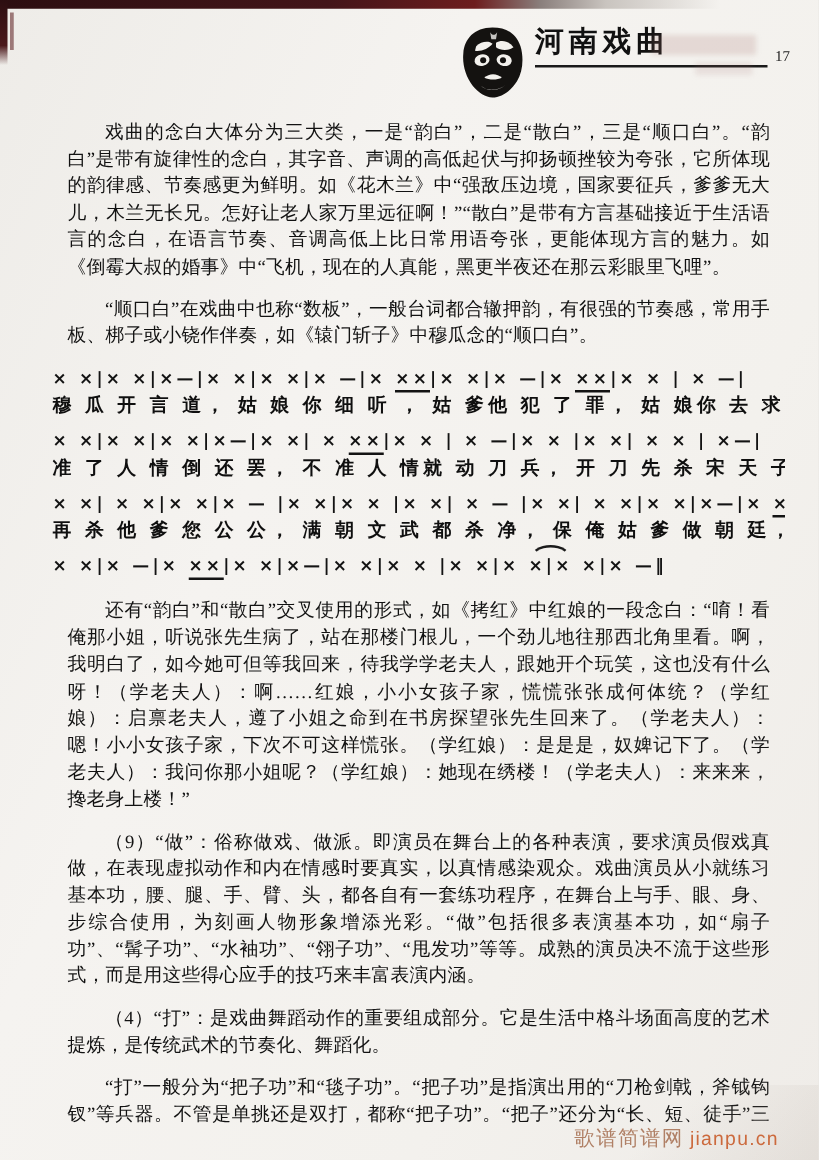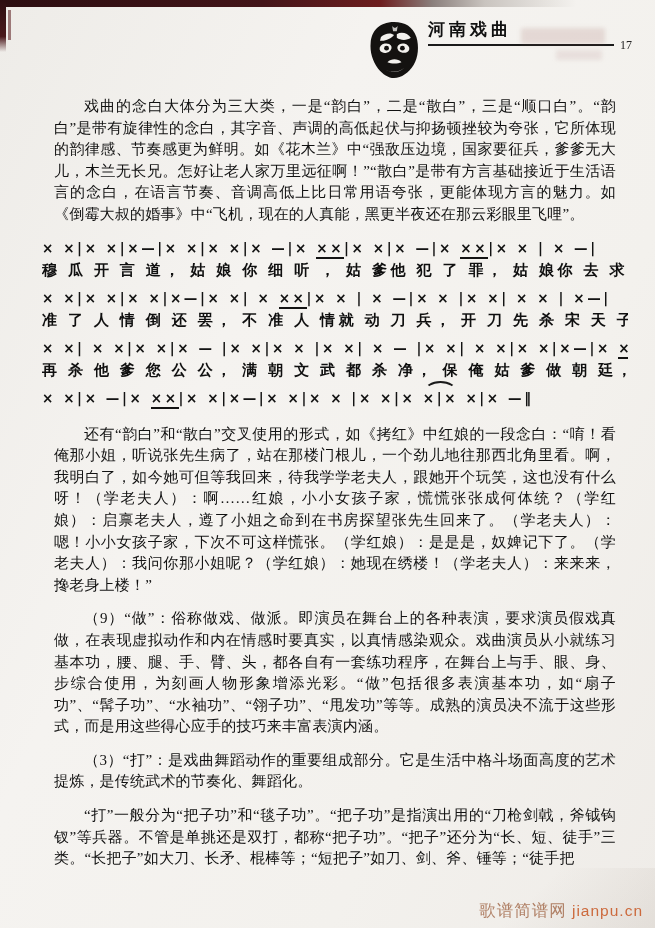--- a/index.html
+++ b/index.html
@@ -6,21 +6,21 @@
   body{width:655px;height:928px;overflow:hidden;background:#e8e6e2;font-family:"Liberation Serif",serif;}
   .page{position:relative;width:655px;height:928px;background:linear-gradient(115deg,#eeece8 0%,#f5f3f0 35%,#f3f1ed 70%,#efece8 100%);}
   .scan-top{position:absolute;top:0;left:0;width:100%;height:7px;
     background:linear-gradient(to right,#2c0e11 0%,#431519 40%,#6d1d1e 58%,#8a7f7c 66%,#c9c4bf 74%,rgba(201,196,191,0) 88%);}
   .scan-left{position:absolute;top:0;left:0;width:6px;height:52px;background:linear-gradient(to bottom,#2c0e11,#4a181b 70%,rgba(74,24,27,0));}
   .scan-left-tick{position:absolute;top:10px;left:8px;width:3px;height:30px;background:rgba(90,25,28,.55);}
 
   header{position:absolute;top:16px;left:366px;width:272px;height:66px;}
   .mask{position:absolute;left:0;top:4px;width:56px;height:60px;}
   .ht{position:absolute;left:62px;top:2px;width:196px;}
-  .title{font-size:17px;font-weight:700;color:#111;letter-spacing:4px;font-family:"Liberation Serif",serif;}
+  .title{font-size:23px;font-weight:700;color:#111;letter-spacing:4px;font-family:"Liberation Serif",serif;}
   .ghost{position:absolute;border-radius:2px;background:rgba(165,115,110,.20);filter:blur(2px);}
   .g1{left:155px;top:12px;width:84px;height:16px;}
   .g2{left:190px;top:34px;width:46px;height:10px;background:rgba(165,115,110,.14);}
   .hline{margin-top:3px;width:186px;height:2px;background:#1a1a1a;}
   .subtitle{margin-top:4px;font-size:12.5px;font-weight:700;letter-spacing:2px;color:#151515;}
   .pagenum{position:absolute;right:6px;top:22px;font-size:12px;color:#222;font-family:"Liberation Serif",serif;}
 
   .bodytext{position:absolute;top:84px;left:42px;width:586px;bottom:24px;overflow:hidden;
     color:#121212;font-size:15px;line-height:21.6px;text-align:justify;letter-spacing:.2px;}
   .bodytext p{margin:12px;text-indent:2em;}
@@ -29,21 +29,21 @@
   .npair{margin-bottom:7px;}
   .nline{font-family:"DejaVu Sans",sans-serif;font-weight:700;font-size:13.5px;letter-spacing:2.6px;
     line-height:21px;color:#131313;white-space:nowrap;text-indent:0;}
   .lline{font-weight:700;font-size:15px;letter-spacing:3.6px;line-height:22px;color:#0f0f0f;white-space:nowrap;}
   .nu{border-bottom:2px solid #131313;padding-bottom:1px;}
   .narc{position:relative;display:inline-block;}
   .narc::before{content:"";position:absolute;left:1px;right:1px;top:-7px;height:9px;
     border:2px solid #1a1a1a;border-bottom:none;border-left-color:transparent;border-right-color:transparent;
     border-radius:50% / 100% 100% 0 0;}
 
-  footer{position:absolute;right:12px;bottom:6px;font-size:16.5px;letter-spacing:1px;}
+  footer{position:absolute;right:32px;bottom:6px;font-size:16.5px;letter-spacing:1px;}
   .wm-name{color:#b08066;}
   .wm-url{color:#cc6a3d;font-family:"Liberation Sans",sans-serif;font-size:15.5px;}
   .corner-shade{position:absolute;right:0;bottom:0;width:200px;height:60px;
     background:linear-gradient(315deg,rgba(190,180,170,.25),rgba(190,180,170,0) 60%);}
 </style>
 </head>
 <body>
 
 <div class="page">
   <div class="scan-top"></div>
@@ -69,20 +69,21 @@
       <span class="title">河南戏曲</span>
       <div class="hline"></div>
     </div>
     <span class="ghost g1"></span>
     <span class="ghost g2"></span>
     <span class="pagenum">17</span>
   </header>
 
   <main class="bodytext">
     <p>戏曲的念白大体分为三大类，一是“韵白”，二是“散白”，三是“顺口白”。“韵白”是带有旋律性的念白，其字音、声调的高低起伏与抑扬顿挫较为夸张，它所体现的韵律感、节奏感更为鲜明。如《花木兰》中“强敌压边境，国家要征兵，爹爹无大儿，木兰无长兄。怎好让老人家万里远征啊！”“散白”是带有方言基础接近于生活语言的念白，在语言节奏、音调高低上比日常用语夸张，更能体现方言的魅力。如《倒霉大叔的婚事》中“飞机，现在的人真能，黑更半夜还在那云彩眼里飞哩”。</p>
+    <p>“顺口白”在戏曲中也称“数板”，一般台词都合辙押韵，有很强的节奏感，常用手板、梆子或小铙作伴奏，如《辕门斩子》中穆瓜念的“顺口白”。</p>
 
     <section class="notation">
       <div class="npair">
         <div class="nline"><span>× ×|× ×|×—|× ×|× ×|× —|× </span><span class="nu">××</span><span>|× ×|× —|× </span><span class="nu">××</span><span>|× × | × —|</span></div>
         <div class="lline">穆 瓜 开 言 道， 姑 娘 你 细 听 ，  姑 爹他 犯 了 罪，  姑 娘你 去 求 情，</div>
       </div>
       <div class="npair">
         <div class="nline"><span>× ×|× ×|× ×|×—|× ×| × </span><span class="nu">××</span><span>|× × | × —|× × |× ×| × × | ×—|</span></div>
         <div class="lline">准 了 人 情 倒 还 罢，  不 准 人 情就 动 刀 兵，  开 刀 先 杀 宋 天 子，</div>
       </div>
@@ -90,21 +91,21 @@
         <div class="nline"><span>× ×| × ×|× ×|× — |× ×|× × |× ×| × — |× ×| × ×|× ×|×—|× </span><span class="nu">××</span></div>
         <div class="lline">再 杀 他 爹 您 公 公，  满 朝 文 武 都 杀 净，  保 俺 姑 爹 做 朝 廷， 姑 爹他</div>
       </div>
       <div class="npair">
         <div class="nline"><span>× ×|× —|× </span><span class="nu">××</span><span>|× ×|×—|× ×|× × |× ×|× </span><span class="narc">×|×</span><span> ×|× —‖</span></div>
       </div>
     </section>
 
     <p>还有“韵白”和“散白”交叉使用的形式，如《拷红》中红娘的一段念白：“唷！看俺那小姐，听说张先生病了，站在那楼门根儿，一个劲儿地往那西北角里看。啊，我明白了，如今她可但等我回来，待我学学老夫人，跟她开个玩笑，这也没有什么呀！（学老夫人）：啊……红娘，小小女孩子家，慌慌张张成何体统？（学红娘）：启禀老夫人，遵了小姐之命到在书房探望张先生回来了。（学老夫人）：嗯！小小女孩子家，下次不可这样慌张。（学红娘）：是是是，奴婢记下了。（学老夫人）：我问你那小姐呢？（学红娘）：她现在绣楼！（学老夫人）：来来来，搀老身上楼！”</p>
     <p>（9）“做”：俗称做戏、做派。即演员在舞台上的各种表演，要求演员假戏真做，在表现虚拟动作和内在情感时要真实，以真情感染观众。戏曲演员从小就练习基本功，腰、腿、手、臂、头，都各自有一套练功程序，在舞台上与手、眼、身、步综合使用，为刻画人物形象增添光彩。“做”包括很多表演基本功，如“扇子功”、“髯子功”、“水袖功”、“翎子功”、“甩发功”等等。成熟的演员决不流于这些形式，而是用这些得心应手的技巧来丰富表演内涵。</p>
-    <p>（3）“打”：是戏曲舞蹈动作的重要组成部分。它是生活中格斗场面高度的艺术提炼，是传统武术的节奏化、舞蹈化。</p>
+    <p>（4）“打”：是戏曲舞蹈动作的重要组成部分。它是生活中格斗场面高度的艺术提炼，是传统武术的节奏化、舞蹈化。</p>
     <p>“打”一般分为“把子功”和“毯子功”。“把子功”是指演出用的“刀枪剑戟，斧钺钩钗”等兵器。不管是单挑还是双打，都称“把子功”。“把子”还分为“长、短、徒手”三类。“长把子”如大刀、长矛、棍棒等；“短把子”如刀、剑、斧、锤等；“徒手把</p>
   </main>
 
   <div class="corner-shade"></div>
 
   <footer>
     <span class="wm-name">歌谱简谱网</span>
     <span class="wm-url">jianpu.cn</span>
   </footer>
 </div>

